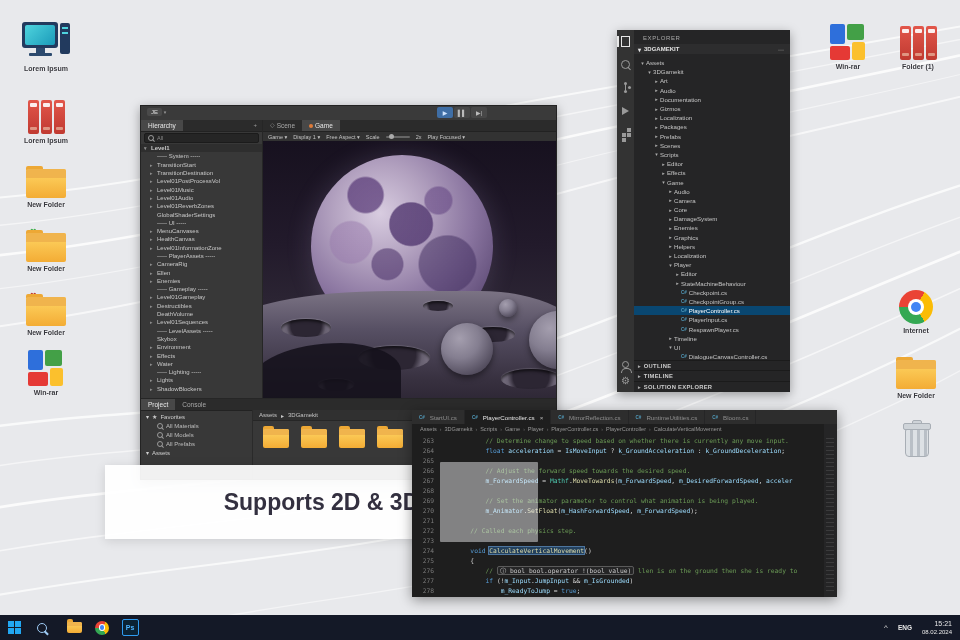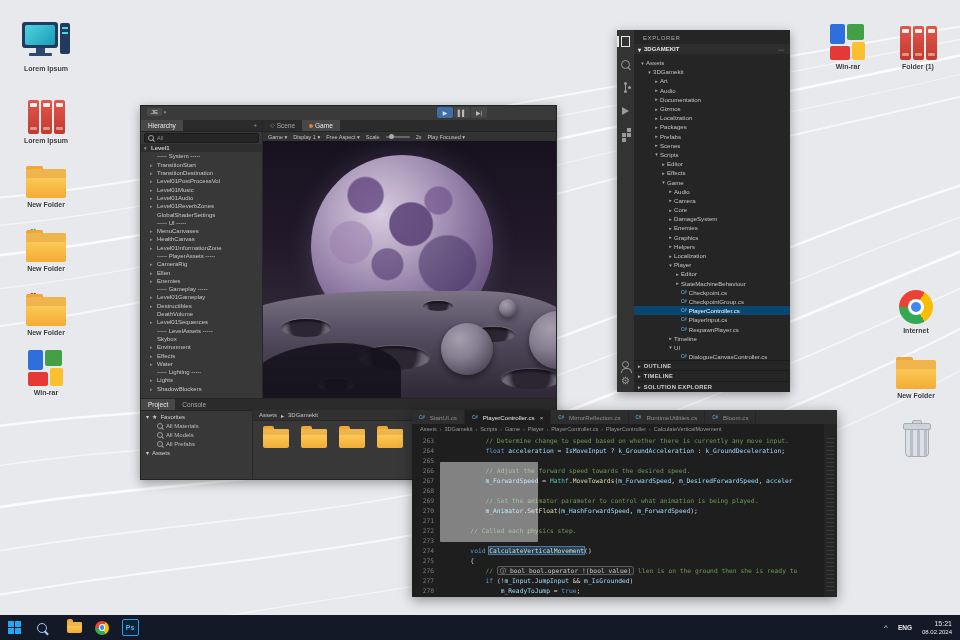--- a/index.html
+++ b/index.html
@@ -505,20 +505,23 @@
               <div class="folder"></div>
               <div class="folder"></div>
               <div class="folder"></div>
               <div class="folder"></div>
             </div>
         </div>
       </div>
     </div>
   </div>
 
+  <div id="banner">
+    <span class="btxt">Supports 2D &amp; 3D</span>
+  </div>
 
   <div id="explorer">
     <div class="ab">
       <span class="ab-i active">
           <span class="ab-files"></span>
         </span>
       <span class="ab-i">
           <span class="ab-search"></span>
         </span>
       <span class="ab-i">

